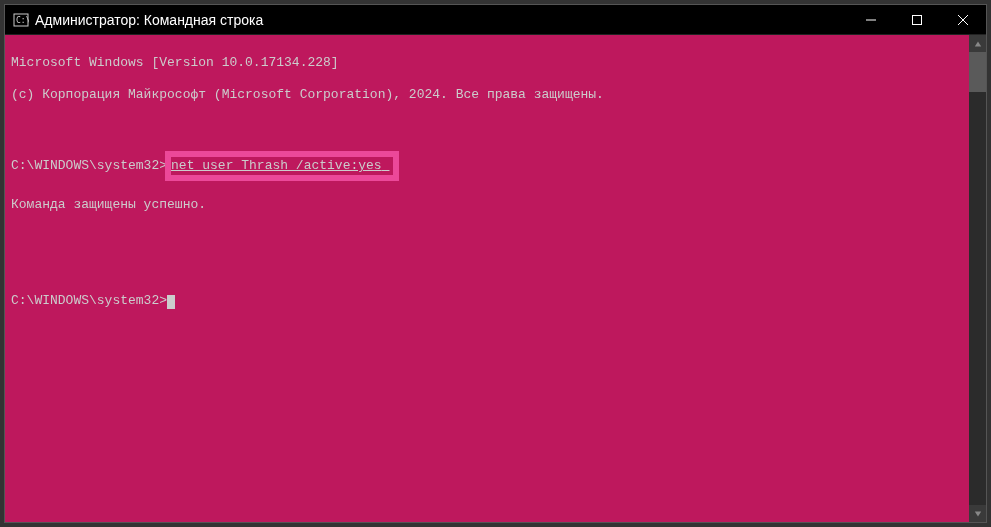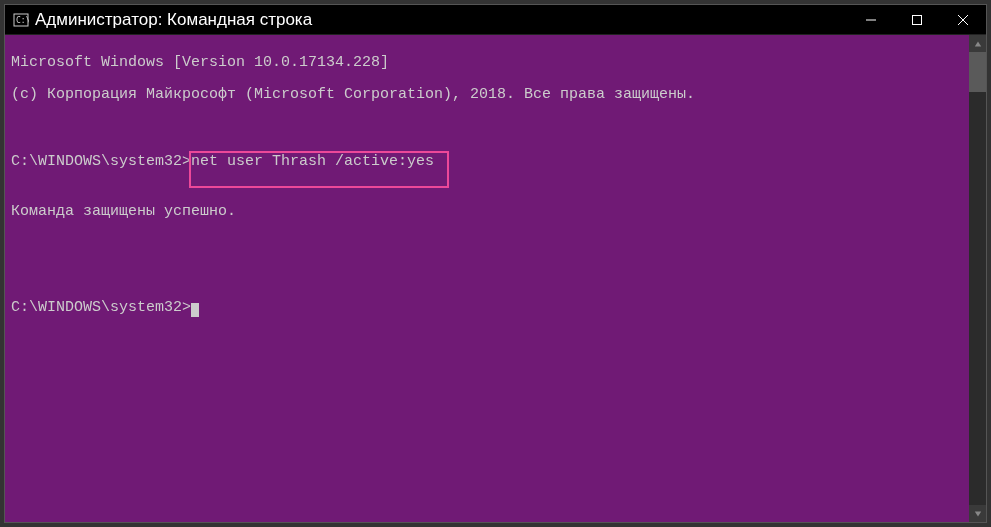--- a/index.html
+++ b/index.html
@@ -38,21 +38,21 @@
       display: flex;
       align-items: center;
       justify-content: center;
     }
     .app-icon svg {
       width: 16px;
       height: 16px;
     }
     .title-text {
       color: #fff;
-      font-size: 17px;
+      font-size: 14px;
       font-family: 'Segoe UI', Tahoma, sans-serif;
       flex: 1;
     }
     .window-controls {
       display: flex;
       height: 100%;
     }
     .win-btn {
       width: 46px;
       height: 100%;
@@ -66,36 +66,37 @@
       width: 10px;
       height: 10px;
     }
     .content-area {
       flex: 1;
       display: flex;
       position: relative;
     }
     .terminal {
       flex: 1;
-      background: #701a75;
+      background: #be185d;
       padding: 4px 6px;
       color: #ccc;
-      font-size: 15px;
+      font-size: 13px;
       line-height: 16px;
       white-space: pre;
       position: relative;
     }
     .terminal-line {
       white-space: pre;
     }
     .highlight {
-      border: 2px solid #ec4899;
-      padding: 1px 4px 16px 0;
+      border: 6px solid #ec4899;
+      padding: 1px 4px 1px 0;
       display: inline-block;
       margin-left: -2px;
+      text-decoration: underline;
     }
     .cursor {
       display: inline-block;
       width: 8px;
       height: 14px;
       background: #ccc;
       vertical-align: text-bottom;
       margin-bottom: -1px;
     }
     .scrollbar {
@@ -156,21 +157,21 @@
         <svg viewBox="0 0 10 10">
             <line x1="0" y1="0" x2="10" y2="10" stroke="#fff" stroke-width="1"></line>
             <line x1="10" y1="0" x2="0" y2="10" stroke="#fff" stroke-width="1"></line>
           </svg>
       </div>
     </div>
   </div>
   <div class="content-area">
     <div class="terminal">
 <div class="terminal-line">Microsoft Windows [Version 10.0.17134.228]</div>
-<div class="terminal-line">(c) Корпорация Майкрософт (Microsoft Corporation), 2018. Все права защищены.</div>
+<div class="terminal-line">(c) Корпорация Майкрософт (Microsoft Corporation), 2024. Все права защищены.</div>
 <div class="terminal-line"> </div>
 <div class="terminal-line"><span>C:\WINDOWS\system32&gt;</span><span class="highlight"><span>net user Thrash /active:yes</span> </span></div>
 <div class="terminal-line">Команда защищены успешно.</div>
 <div class="terminal-line"> </div>
 <div class="terminal-line"> </div>
 <div class="terminal-line"><span>C:\WINDOWS\system32&gt;</span><span class="cursor"></span></div>
     </div>
     <div class="scrollbar">
       <div class="scroll-up">
         <svg viewBox="0 0 10 10">

